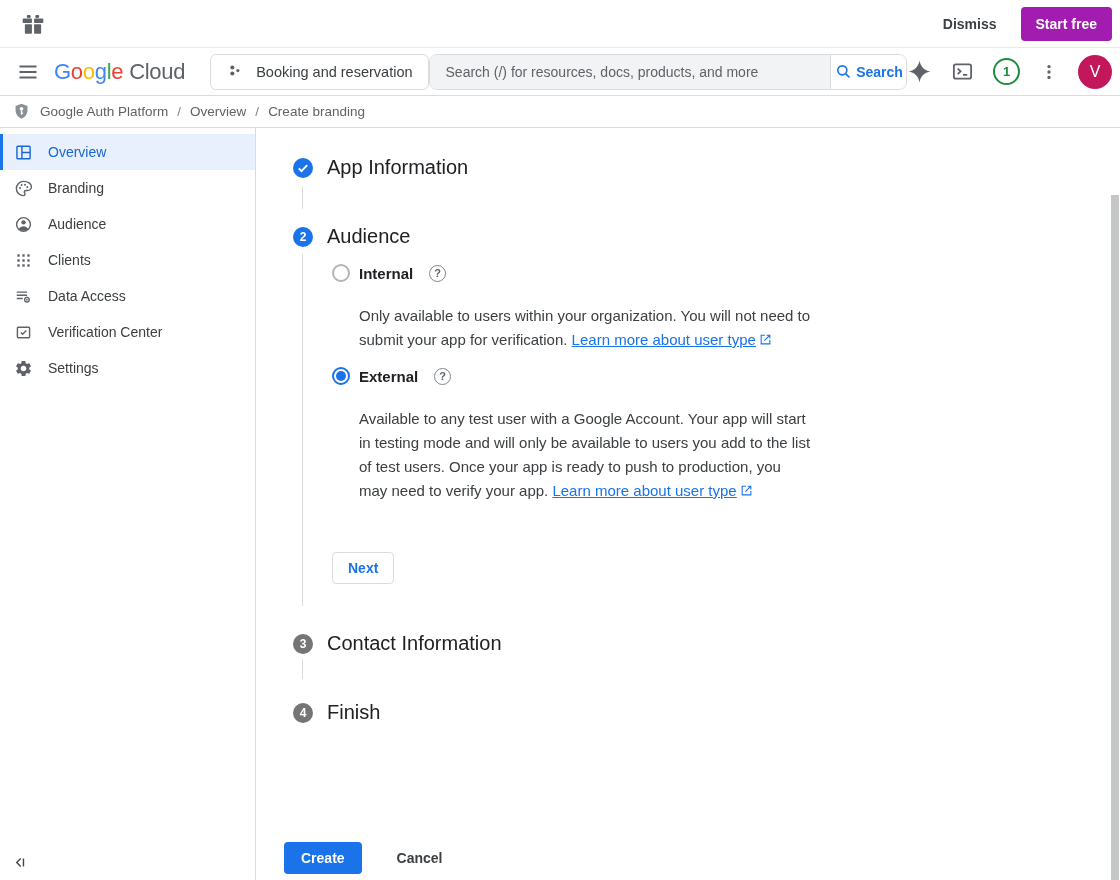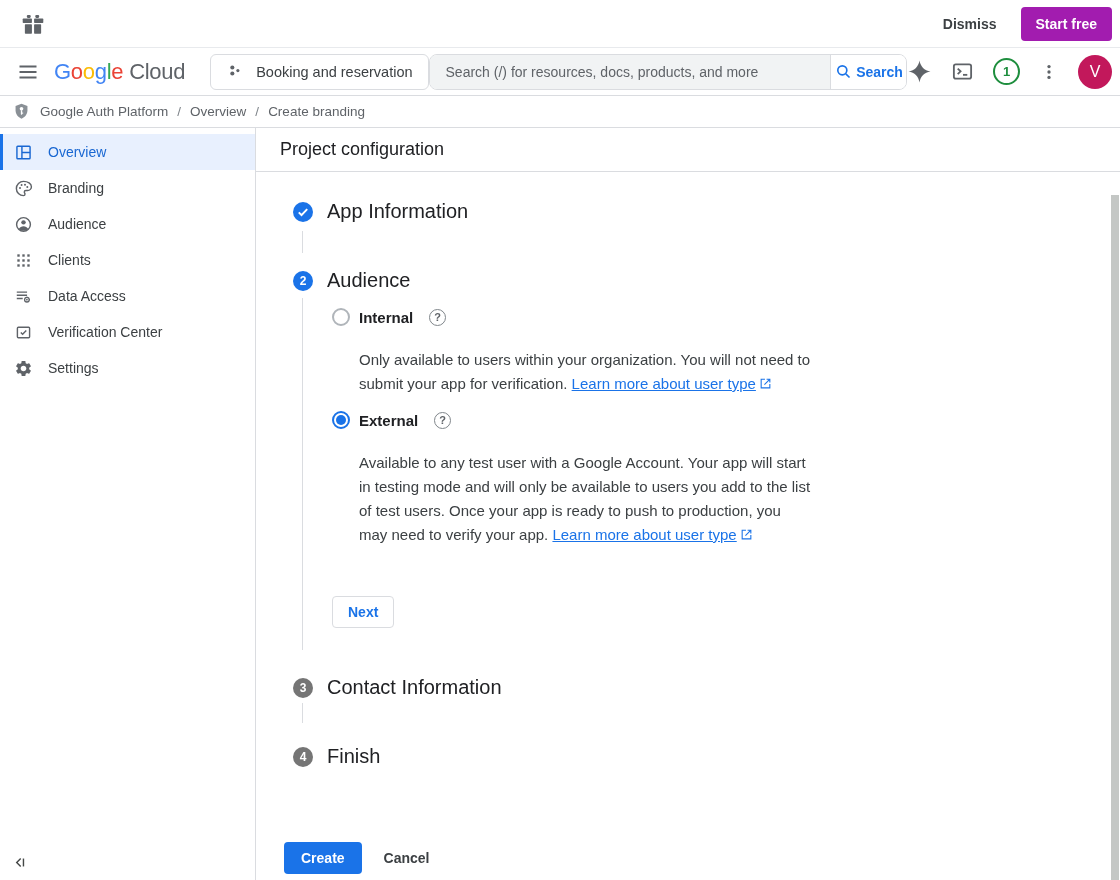--- a/index.html
+++ b/index.html
@@ -63,21 +63,21 @@
   .radio { width:18px; height:18px; border-radius:50%; border:2px solid #b0b5ba; flex:none; position:relative; }
   .radio.checked { border-color:#1a73e8; }
   .radio.checked::after { content:''; position:absolute; left:2px; top:2px; width:10px; height:10px; border-radius:50%; background:#1a73e8; }
   .radio-label { margin-left:9px; font-size:15px; font-weight:bold; color:#202124; }
   .help-icon { margin-left:16px; width:17px; height:17px; border:1.4px solid #80868b; border-radius:50%; color:#5f6368; font-size:11px; font-weight:bold; display:flex; align-items:center; justify-content:center; cursor:pointer; }
   .desc { margin:22px 0 0 27px; width:452px; font-size:15px; line-height:24px; color:#3c4043; }
   .desc a { color:#1a73e8; text-decoration:underline; cursor:pointer; white-space:nowrap; }
   .ext-icon { display:inline-block; vertical-align:-1px; margin-left:3px; }
   .next-btn { margin-top:48px; display:inline-block; background:#fff; border:1px solid #dadce0; border-radius:4px; color:#1a73e8; font:inherit; font-size:14px; font-weight:bold; padding:7px 15px; cursor:pointer; }
 
-  .main-footer { flex:none; height:44px; display:flex; align-items:center; gap:8px; padding-left:28px; }
+  .main-footer { flex:none; height:44px; display:flex; align-items:center; gap:21px; padding-left:28px; }
   .create-btn { border:none; background:#1a73e8; color:#fff; font:inherit; font-size:14px; font-weight:bold; border-radius:4px; padding:8px 17px; cursor:pointer; }
   .cancel-btn { border:none; background:none; color:#3c4043; font:inherit; font-size:14px; font-weight:bold; padding:8px 14px; cursor:pointer; }
 
   .scroll-thumb { position:absolute; right:1px; top:67px; bottom:0; width:8px; background:#c4c7c5; cursor:grab; }
 </style>
 </head>
 <body>
 
 <div class="page">
 
@@ -257,21 +257,20 @@
       </div>
       <button class="icon-btn collapse-btn">
         <svg width="19" height="19" viewBox="0 0 24 24" fill="none" stroke="#444746" stroke-width="1.8">
           <path d="M13.5 7l-5 5 5 5"></path>
           <path d="M17 7v10"></path>
         </svg>
       </button>
     </aside>
 
     <main class="main">
-      <div class="main-title-bar">Project configuration</div>
 
       <div class="content">
 
         <div class="step-header">
           <span style="display:flex;">
             <svg width="20" height="20" viewBox="0 0 20 20">
               <circle cx="10" cy="10" r="10" fill="#1a73e8"></circle>
               <path d="M5.8 10.4l2.7 2.7 5.7-6" fill="none" stroke="#fff" stroke-width="2"></path>
             </svg>
           </span>

